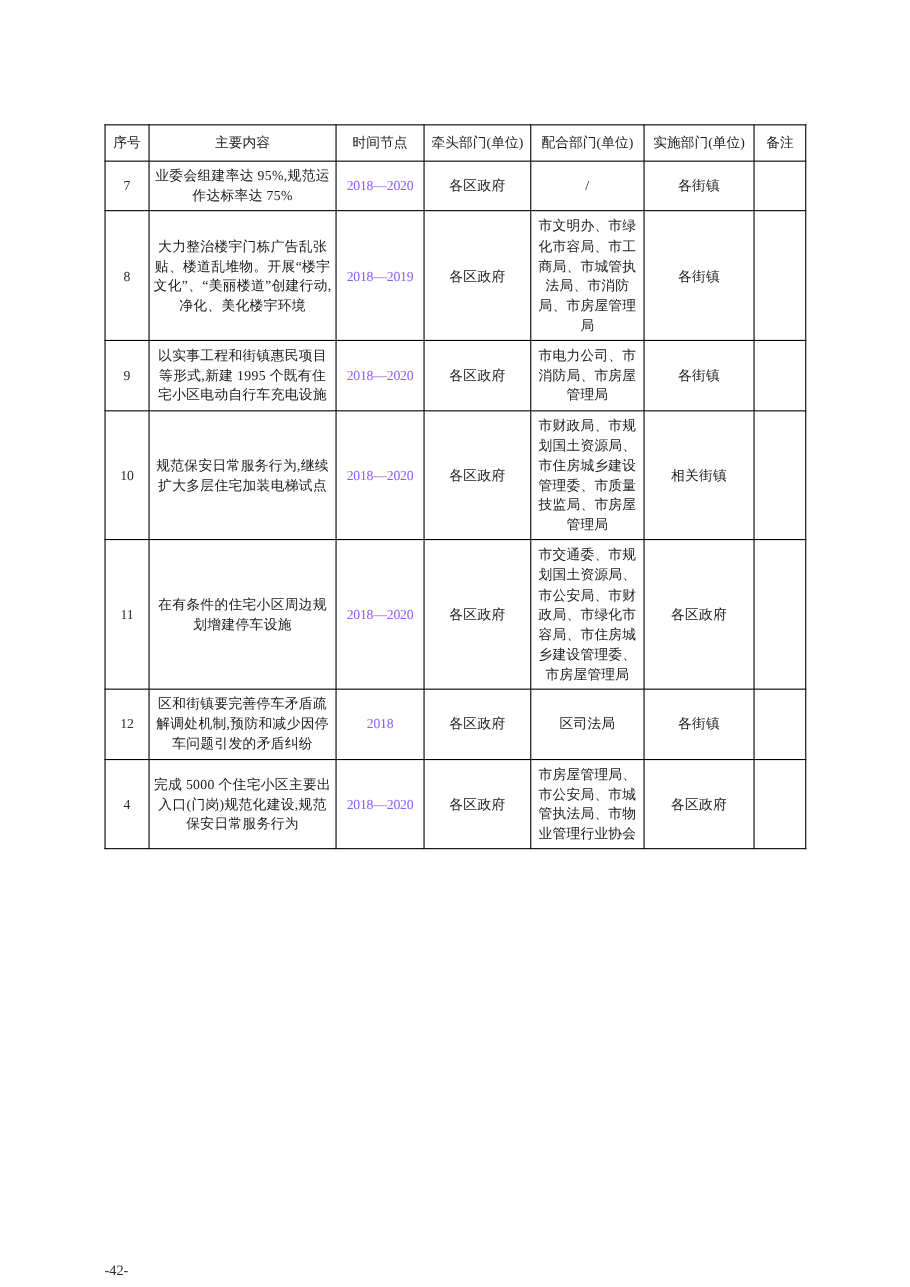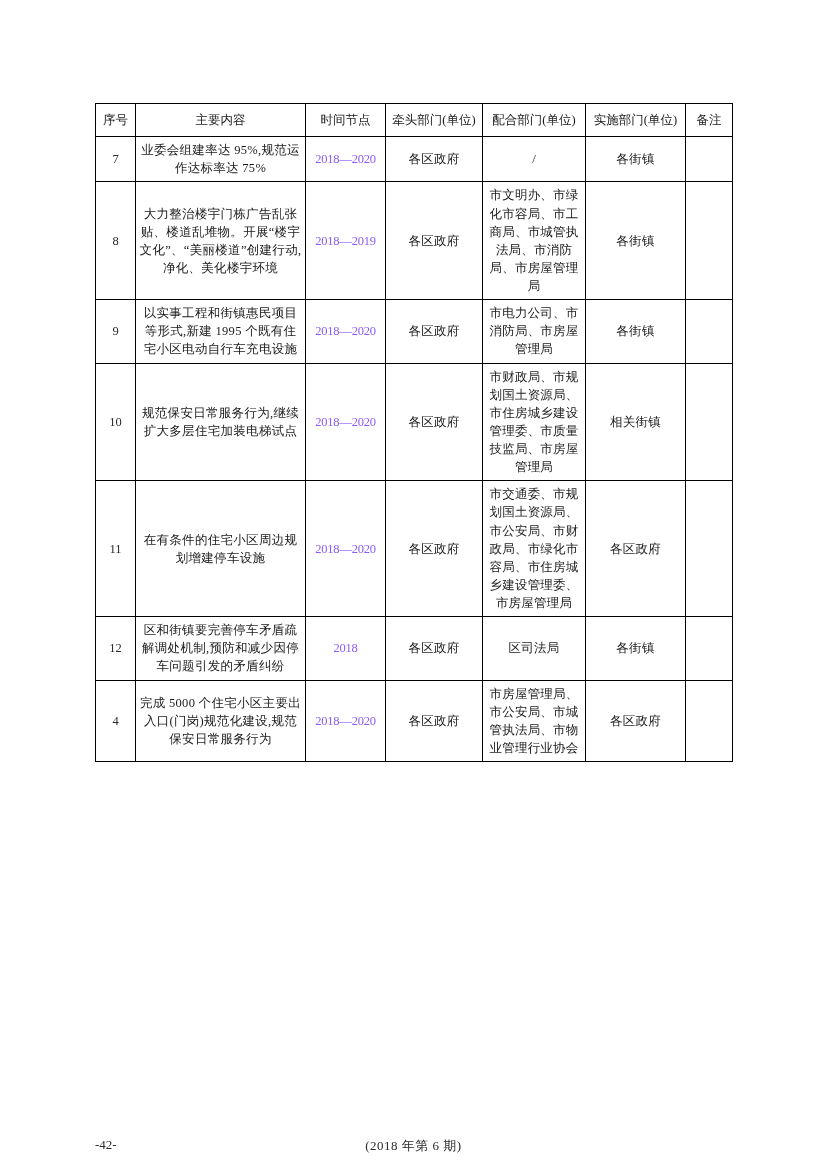--- a/index.html
+++ b/index.html
@@ -10,21 +10,21 @@
   body {
     width: 827px;
     height: 1170px;
     font-family: "Liberation Serif", "DejaVu Serif", serif;
     color: #1a1a1a;
     position: relative;
     overflow: hidden;
   }
   .page {
     position: absolute;
-    left: 0; top: 3px;
+    left: 0; top: 13px;
     width: 827px;
     height: 988px;
   }
   .table-wrap {
     position: absolute;
     left: 95px;
     top: 100px;
     width: 637px;
   }
   table.sched {
@@ -202,16 +202,15 @@
           <td class="coop">市房屋管理局、市公安局、市城管执法局、市物业管理行业协会</td>
           <td class="impl">各区政府</td>
           <td class="note"></td>
         </tr>
       </tbody>
     </table>
   </div>
 
   <div class="footer">
     <span class="pg">-42-</span>
-    <span class="issue">(2018 年第 6 期)</span>
   </div>
 
 </div>
 
 </body></html>

